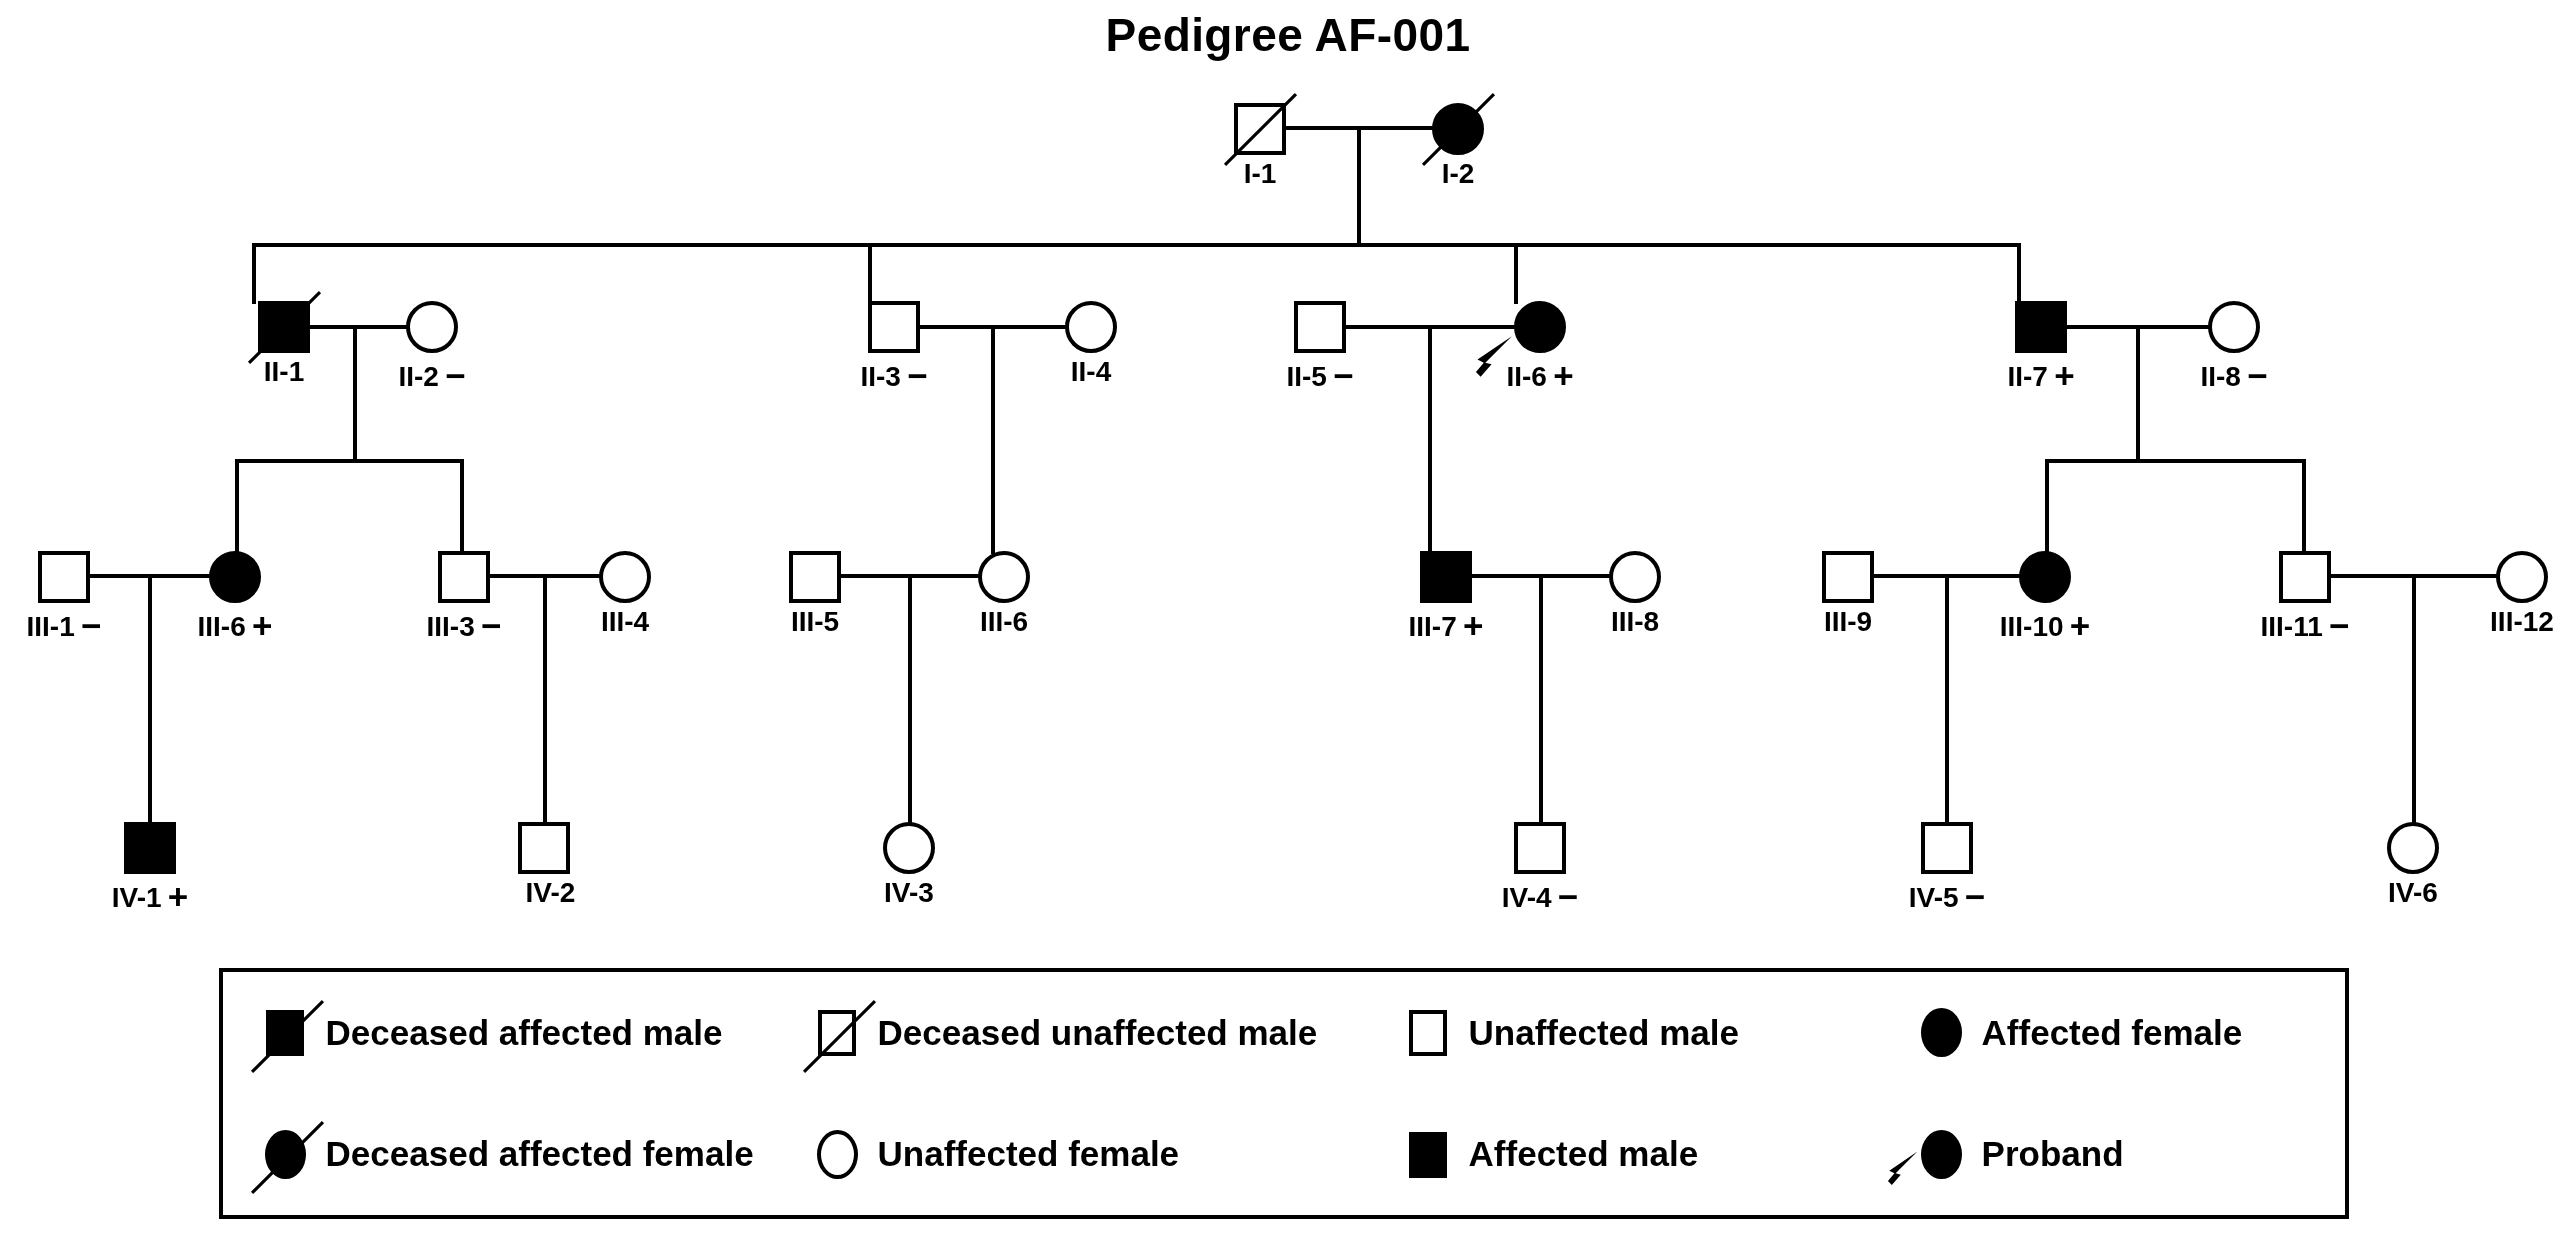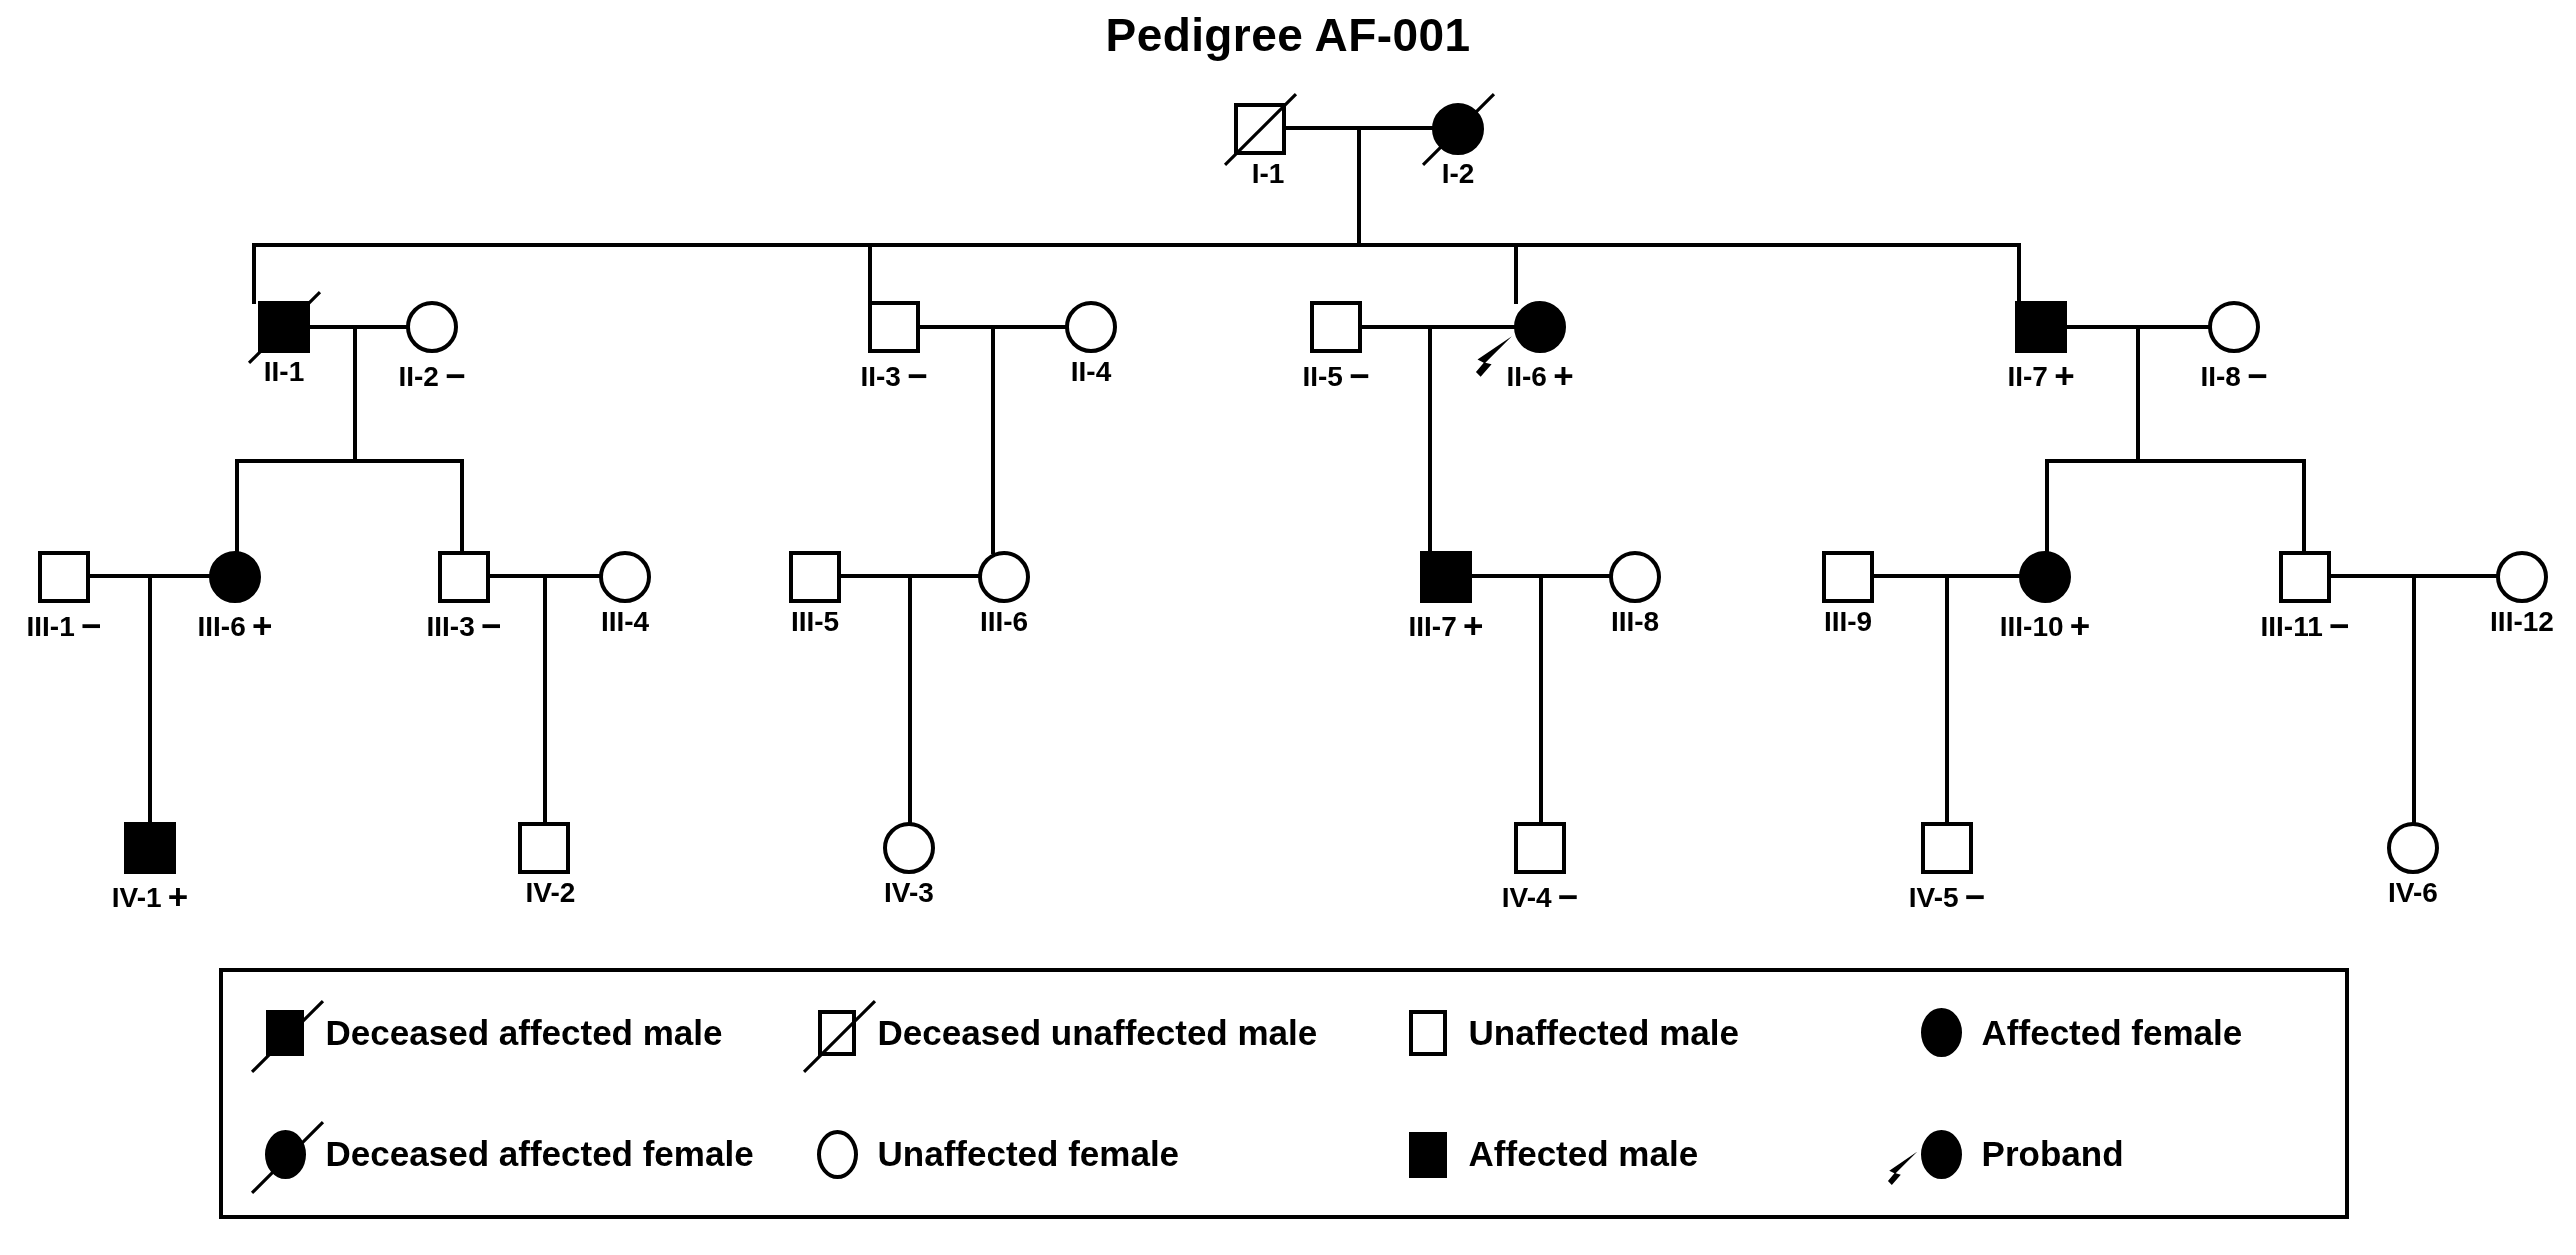--- a/index.html
+++ b/index.html
@@ -90,21 +90,21 @@
       <div class="ln h" style="left: 815px; top: 574px; width: 189px;"></div>
       <div class="ln v" style="left: 908px; top: 574px; height: 251px;"></div>
       <div class="ln h" style="left: 1446px; top: 574px; width: 189px;"></div>
       <div class="ln v" style="left: 1539px; top: 574px; height: 251px;"></div>
       <div class="ln h" style="left: 1848px; top: 574px; width: 197px;"></div>
       <div class="ln v" style="left: 1945px; top: 574px; height: 251px;"></div>
       <div class="ln h" style="left: 2305px; top: 574px; width: 217px;"></div>
       <div class="ln v" style="left: 2412px; top: 574px; height: 251px;"></div>
     </div>
   <div id="nodes-layer">
-      <div class="node" style="left: 1234px; top: 103px; width: 52px; height: 52px; padding-left: 16px;">
+      <div class="node" style="left: 1234px; top: 103px; width: 52px; height: 52px;">
         <div class="sym sq"></div>
         <div class="slash">
           <svg width="93" height="93" viewBox="0 0 118 118">
             <line x1="14" y1="104" x2="104" y2="14" stroke="#000" stroke-width="4"></line>
           </svg>
         </div>
         <div class="lbl"><span>I-1</span></div>
       </div>
       <div class="node" style="left: 1432px; top: 103px; width: 52px; height: 52px;">
         <div class="sym ci filled"></div>
@@ -129,21 +129,21 @@
         <div class="lbl"><span>II-2</span><span class="sign">−</span></div>
       </div>
       <div class="node" style="left: 868px; top: 301px; width: 52px; height: 52px;">
         <div class="sym sq"></div>
         <div class="lbl"><span>II-3</span><span class="sign">−</span></div>
       </div>
       <div class="node" style="left: 1065px; top: 301px; width: 52px; height: 52px;">
         <div class="sym ci"></div>
         <div class="lbl"><span>II-4</span></div>
       </div>
-      <div class="node" style="left: 1294px; top: 301px; width: 52px; height: 52px; margin-left: 16px;">
+      <div class="node" style="left: 1294px; top: 301px; width: 52px; height: 52px;">
         <div class="sym sq"></div>
         <div class="lbl"><span>II-5</span><span class="sign">−</span></div>
       </div>
       <div class="node" style="left: 1514px; top: 301px; width: 52px; height: 52px;">
         <div class="sym ci filled"></div>
         <div class="arrow">
           <svg width="50" height="50" viewBox="0 0 64 64">
             <path d="M60 4 L26 38 L34 40 L20 56 L14 50 L24 38 L16 34 Z" fill="#000"></path>
           </svg>
         </div>

